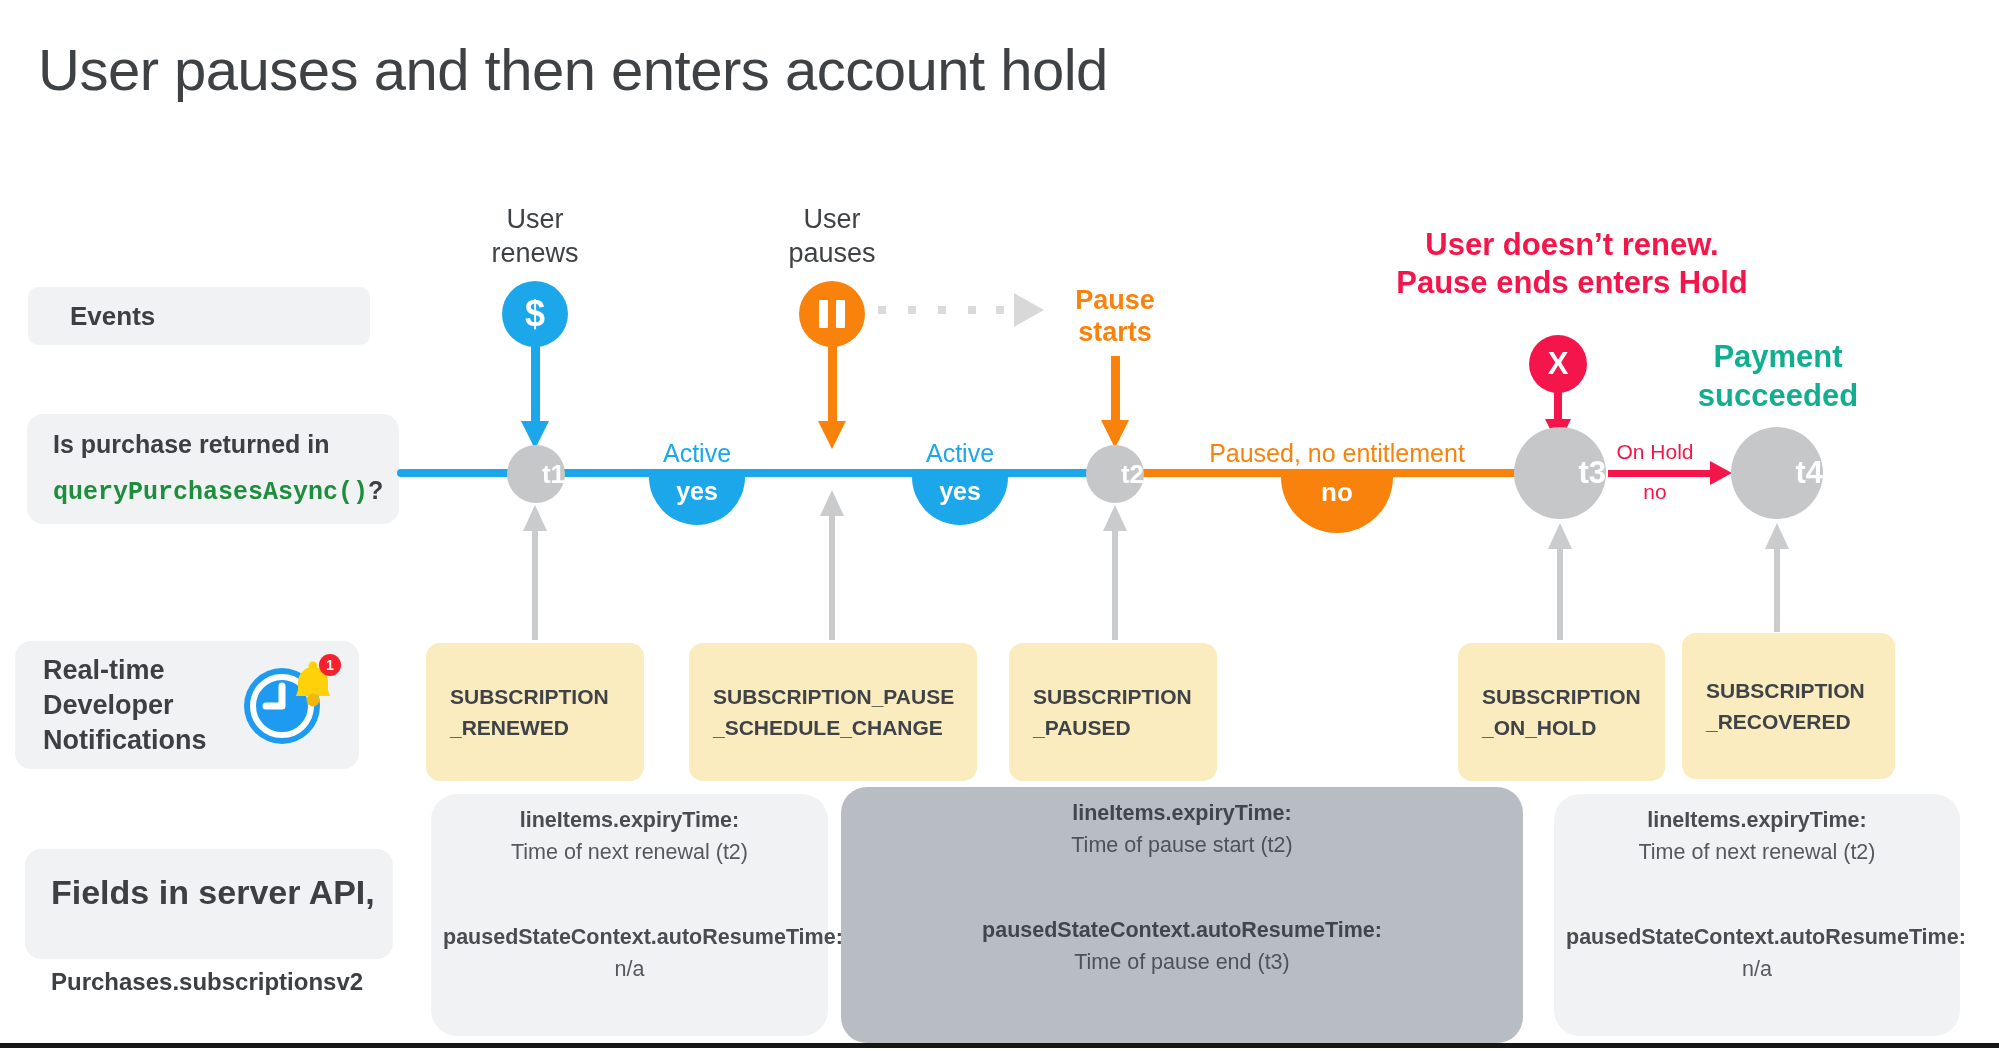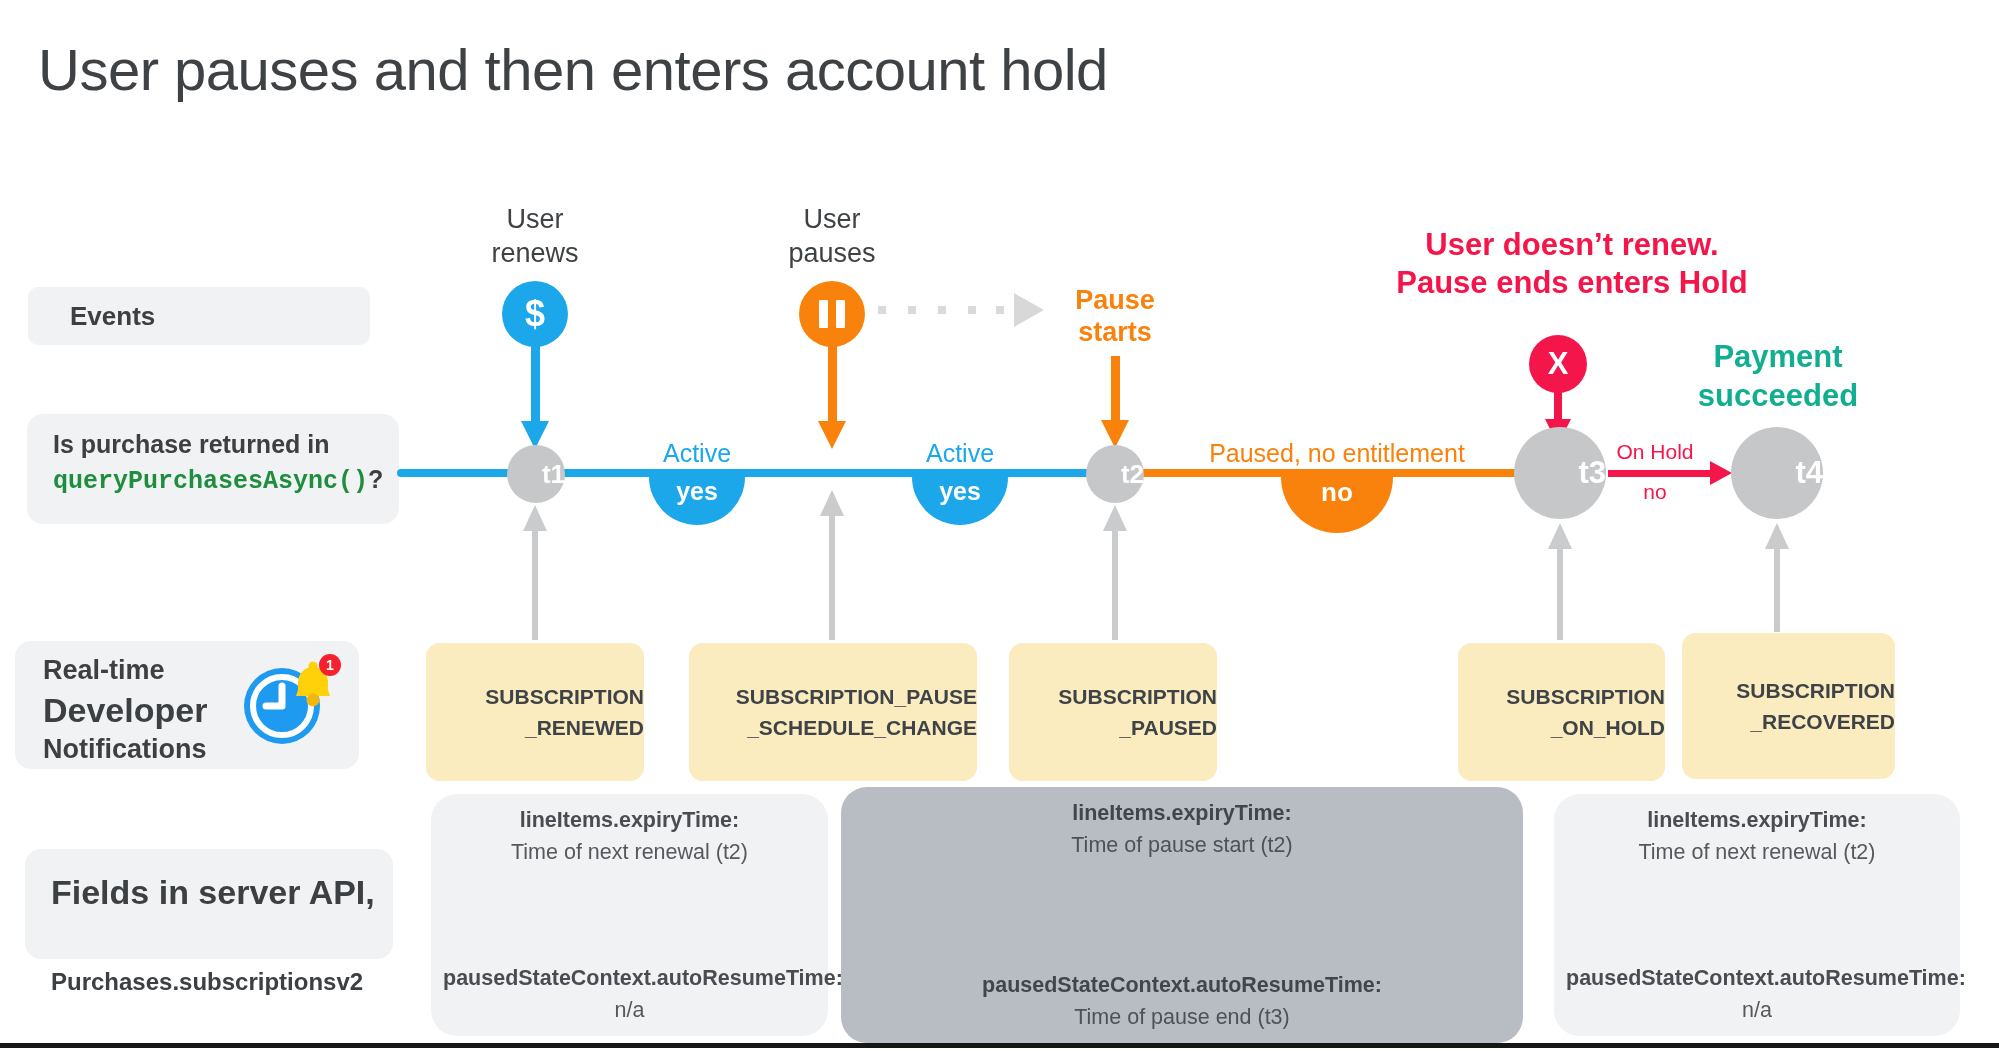--- a/index.html
+++ b/index.html
@@ -30,52 +30,52 @@
   .da-head{position:absolute;width:0;height:0;border-left:14px solid transparent;
            border-right:14px solid transparent;}
   .ua-shaft{position:absolute;width:6px;background:#c9cbcd;}
   .ua-head{position:absolute;width:0;height:0;border-left:12px solid transparent;
            border-right:12px solid transparent;border-bottom:26px solid #c9cbcd;}
   .dot{position:absolute;width:8px;height:8px;background:#dadada;}
 
   
   .ybox{position:absolute;background:#faecbe;border-radius:14px;color:#3f4347;
         font-weight:bold;font-size:21px;line-height:1.5;display:flex;
-        flex-direction:column;justify-content:center;padding-left:24px;box-sizing:border-box;align-items:flex-end;}
+        flex-direction:column;justify-content:center;padding-left:24px;box-sizing:border-box;}
 
   
   .fbox{position:absolute;border-radius:26px;display:flex;flex-direction:column;
-        justify-content:space-between;gap:52px;font-size:21.5px;line-height:1.5;text-align:center;
+        justify-content:flex-start;gap:52px;font-size:21.5px;line-height:1.5;text-align:center;
         box-sizing:border-box;padding:10px 12px;}
   .fbox-light{background:#f1f2f3;color:#55595e;}
   .fbox-dark{background:#b7bdc3;color:#4e5257;}
   .fbox .fname{font-weight:bold;color:#494d52;}
   .fbox-dark .fname{color:#42464b;}
 
   .code{font-family:"Liberation Mono","DejaVu Sans Mono",monospace;font-weight:bold;color:#1e8e3e;}
 </style>
 </head>
 <body>
 
 <div class="abs" style="left:38px;top:36px;font-size:58px;font-weight:500;color:#3f4245;letter-spacing:-0.5px;">User pauses and then enters account hold</div>
 
 <div class="pill" style="left:28px;top:287px;width:342px;height:58px;border-radius:10px;">
   <span style="position:absolute;left:42px;top:0;line-height:58px;font-size:26px;font-weight:bold;">Events</span>
 </div>
 
 <div class="pill" style="left:27px;top:414px;width:372px;height:110px;padding:16px 0 0 26px;box-sizing:border-box;">
   <div style="font-size:25px;font-weight:bold;">Is purchase returned in</div>
-  <div style="margin-top:6px;">
+  <div style="margin-top:17px;">
     <span class="code" style="font-size:25px;">queryPurchasesAsync()</span><span style="font-size:25px;font-weight:bold;">?</span>
   </div>
 </div>
 
 <div class="pill" style="left:15px;top:641px;width:344px;height:128px;padding:12px 0 0 28px;box-sizing:border-box;">
   <div style="font-size:27px;font-weight:bold;line-height:1.3;">Real-time</div>
-  <div style="font-size:34px;font-weight:bold;line-height:1.3;">Developer</div>
+  <div style="font-size:27px;font-weight:bold;line-height:1.3;">Developer</div>
   <div style="font-size:27px;font-weight:bold;line-height:1.3;">Notifications</div>
 </div>
 
 <svg class="abs" style="left:238px;top:648px;" width="108" height="108" viewBox="0 0 108 108">
   <circle cx="44" cy="58" r="38" fill="#1e9bf0"></circle>
   <circle cx="44" cy="58" r="29" fill="none" stroke="#ffffff" stroke-width="6"></circle>
   <path d="M44 58 L44 38 M44 58 L28 58" stroke="#ffffff" stroke-width="7" stroke-linecap="round" fill="none"></path>
   <g>
     <circle cx="75" cy="18" r="4.5" fill="#ffd10a"></circle>
     <path d="M58 48 L60 42 L60 34 a15 15 0 0 1 30 0 L90 42 L92 48 Z" fill="#ffd10a"></path>

